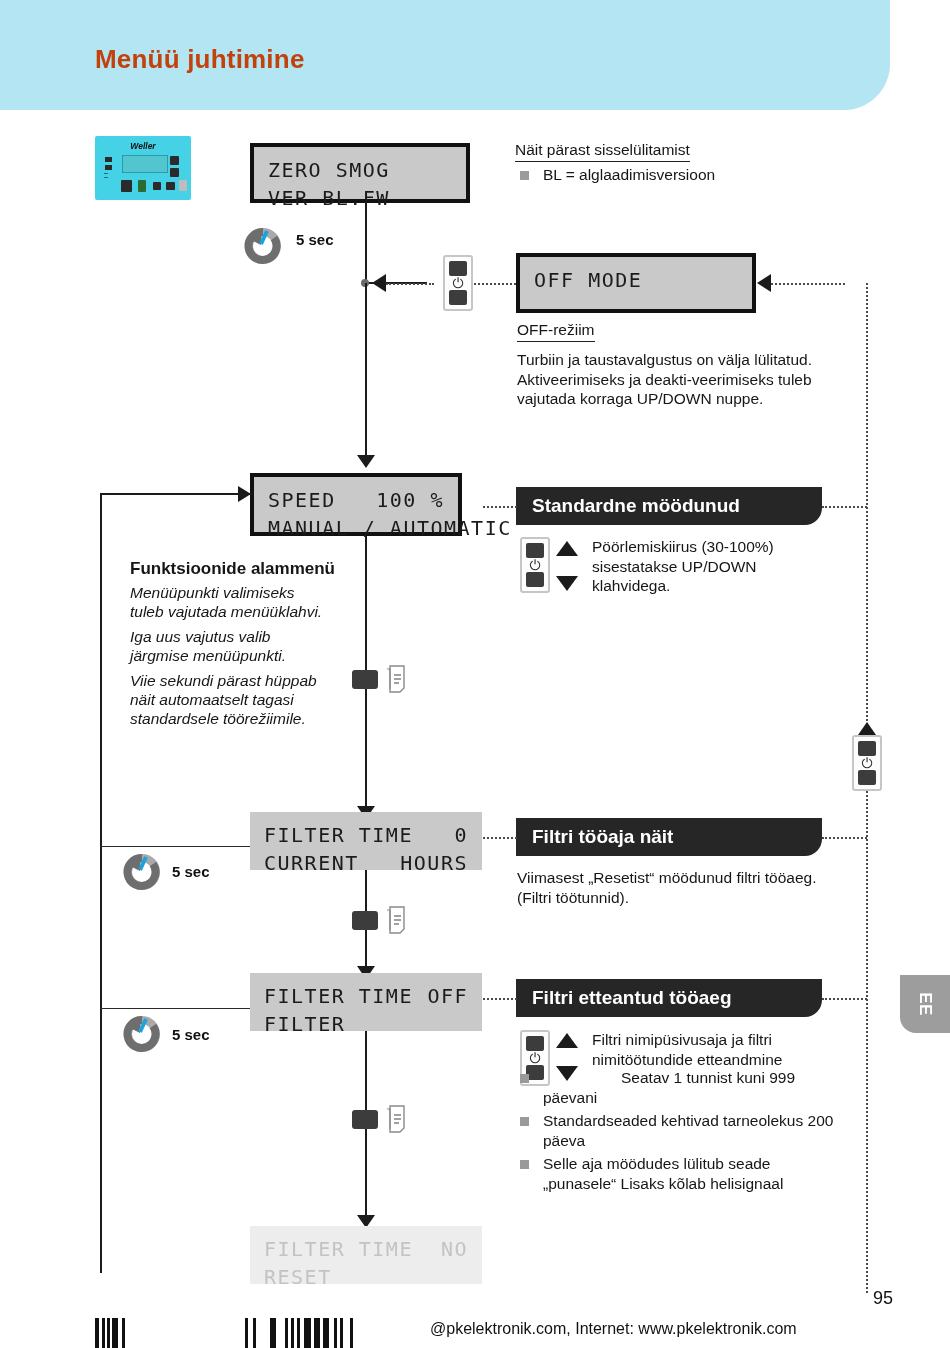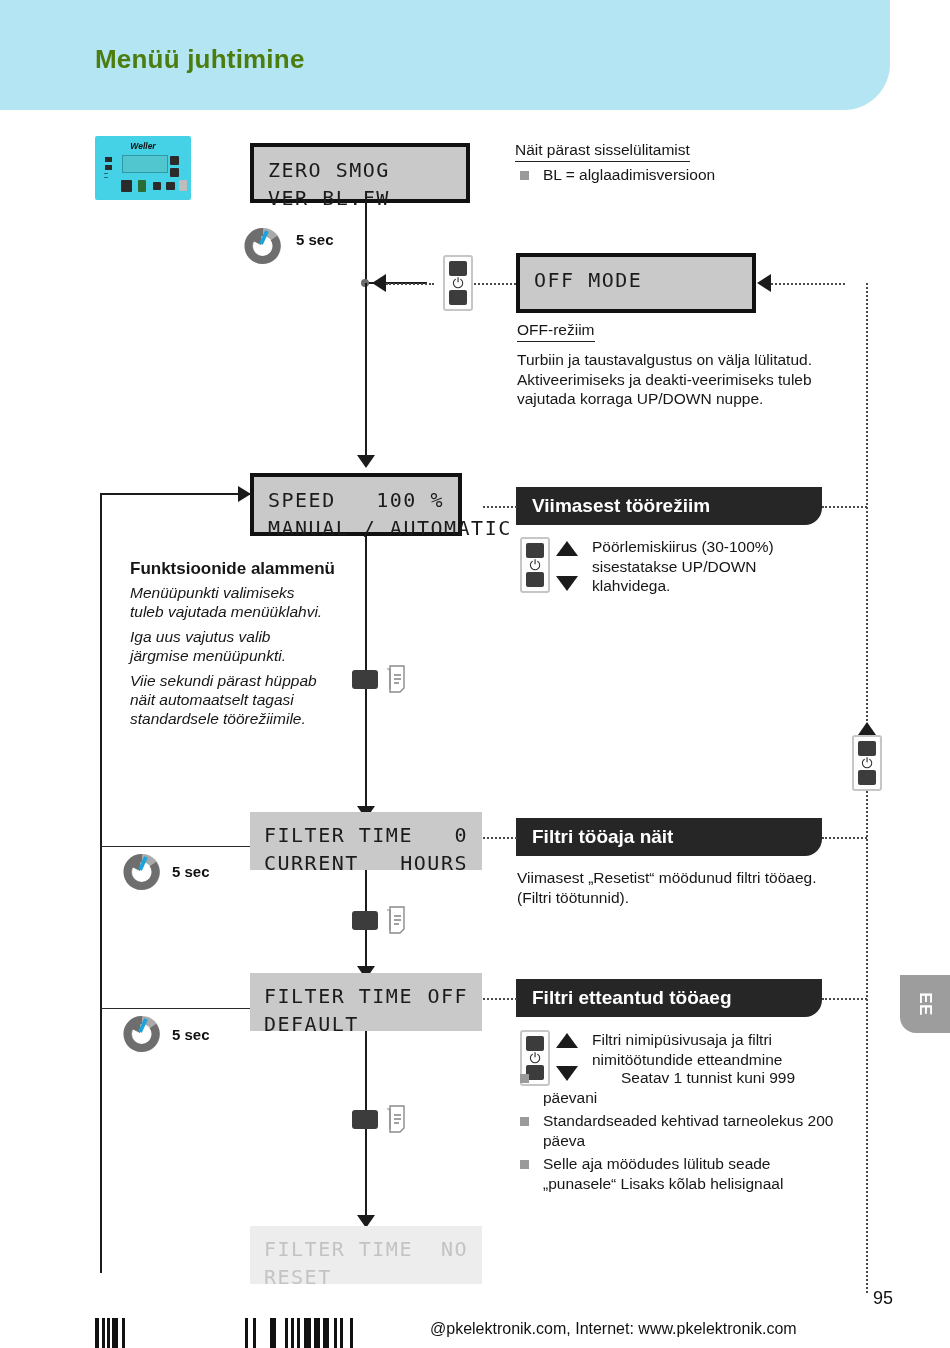--- a/index.html
+++ b/index.html
@@ -23,21 +23,21 @@
     width: 890px; height: 110px;
     background: #b3e6f2;
     border-bottom-right-radius: 46px;
   }
   #page-header .title {
     position: absolute;
     left: 95px; top: 44px;
     font-size: 26px;
     font-weight: bold;
     letter-spacing: .2px;
-    color: #4d7c0f;
+    color: #c2410c;
   }
 
   
   .lcd {
     position: absolute;
     background: #c9c9c9;
     box-sizing: border-box;
     font-family: "DejaVu Sans Mono", monospace;
     font-size: 20px;
     letter-spacing: 1.5px;
@@ -380,21 +380,21 @@
   <div class="row">
     <span class="l">MANUAL / AUTOMATIC</span>
     <span class="r"></span>
   </div>
 </div>
 
 <div class="hline" style="left:100px; top:493px; width:152px;"></div>
 <div class="arrow-right" style="left:238px; top:486px;"></div>
 <div class="vline" style="left:100px; top:493px; height:780px;"></div>
 
-<div class="sec-head" style="left:516px; top:487px; width:306px;">Viimasest töörežiim</div>
+<div class="sec-head" style="left:516px; top:487px; width:306px;">Standardne möödunud</div>
 <div class="hdots" style="left:483px; top:506px; width:34px;"></div>
 <div class="hdots" style="left:822px; top:506px; width:45px;"></div>
 
 <div class="keymod" style="left:520px; top:537px;">
   <div class="btn top"></div>
   <div class="pwr">⏻</div>
   <div class="btn bot"></div>
 </div>
 <div class="tri-up" style="left:556px; top:541px;"></div>
 <div class="tri-dn" style="left:556px; top:576px;"></div>
@@ -457,21 +457,21 @@
   </svg>
 </div>
 <div class="arrow-down" style="left:357px; top:966px;"></div>
 
 <div class="lcd" style="left:250px; top:973px; width:232px; height:58px;">
   <div class="row">
     <span class="l">FILTER TIME</span>
     <span class="r">OFF</span>
   </div>
   <div class="row">
-    <span class="l">DEFAULT</span>
+    <span class="l">FILTER</span>
     <span class="r"></span>
   </div>
 </div>
 
 <div class="sec-head" style="left:516px; top:979px; width:306px;">Filtri etteantud tööaeg</div>
 <div class="hdots" style="left:483px; top:998px; width:34px;"></div>
 <div class="hdots" style="left:822px; top:998px; width:45px;"></div>
 
 <div class="keymod" style="left:520px; top:1030px;">
   <div class="btn top"></div>

